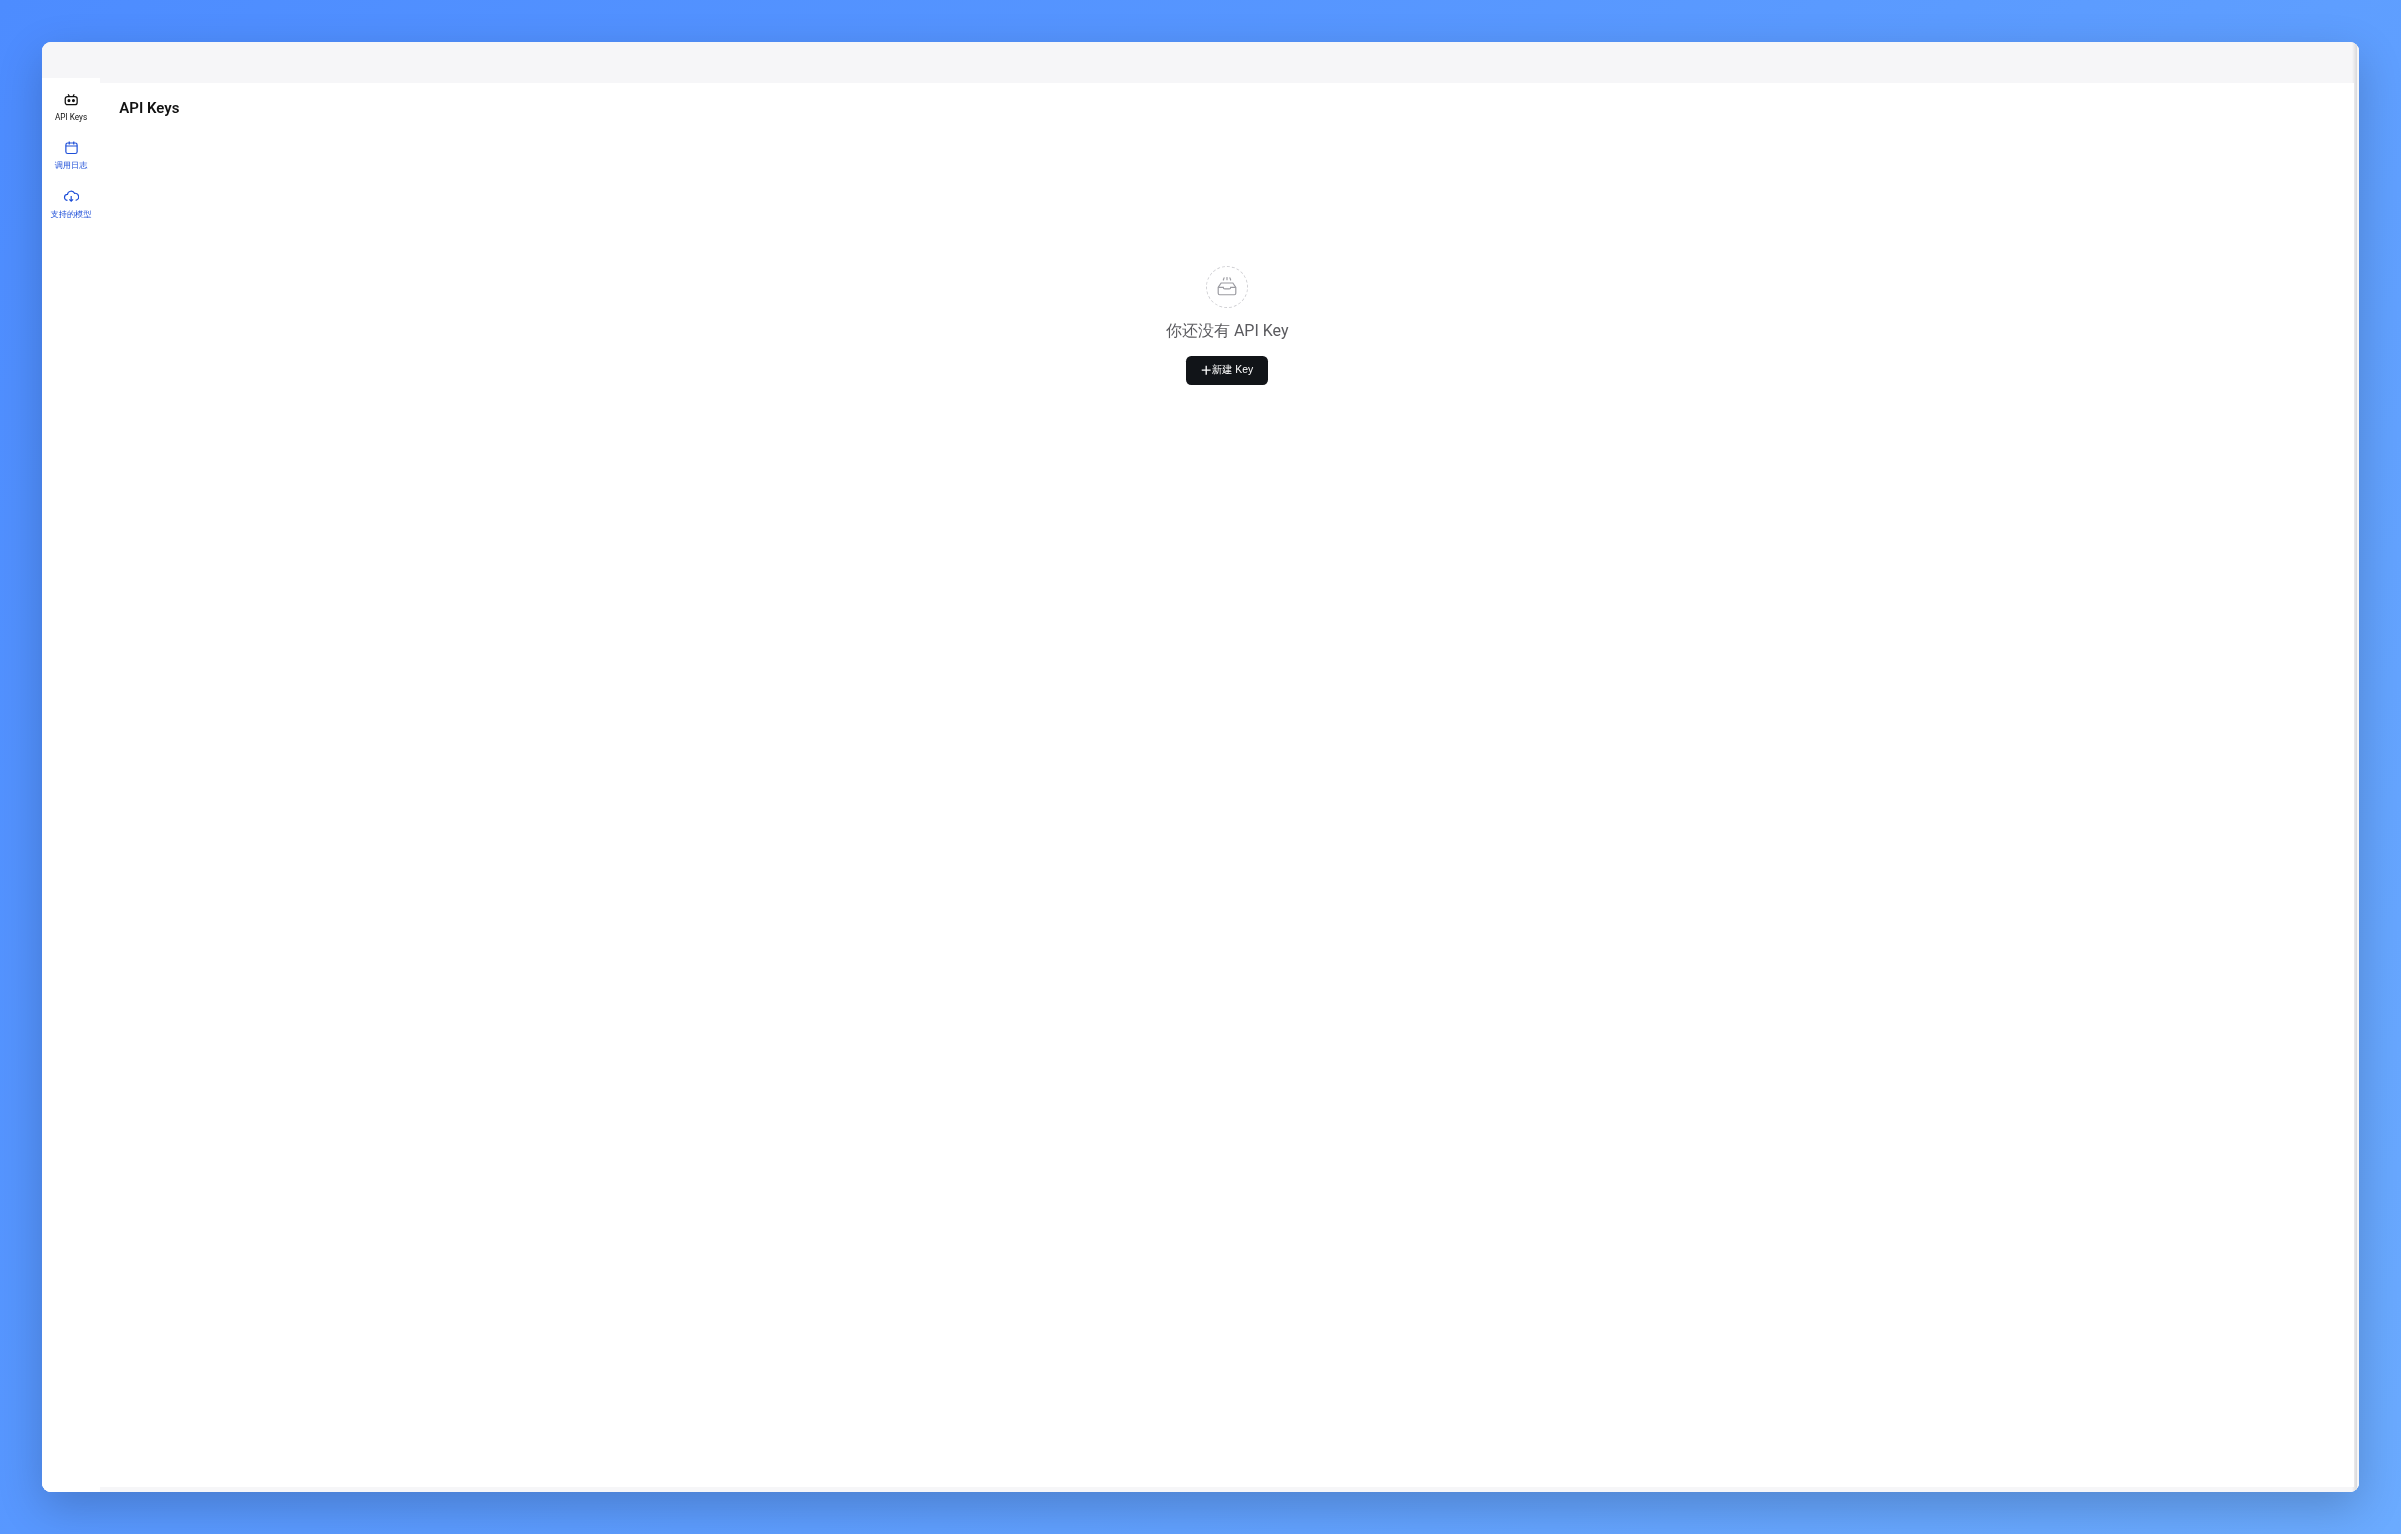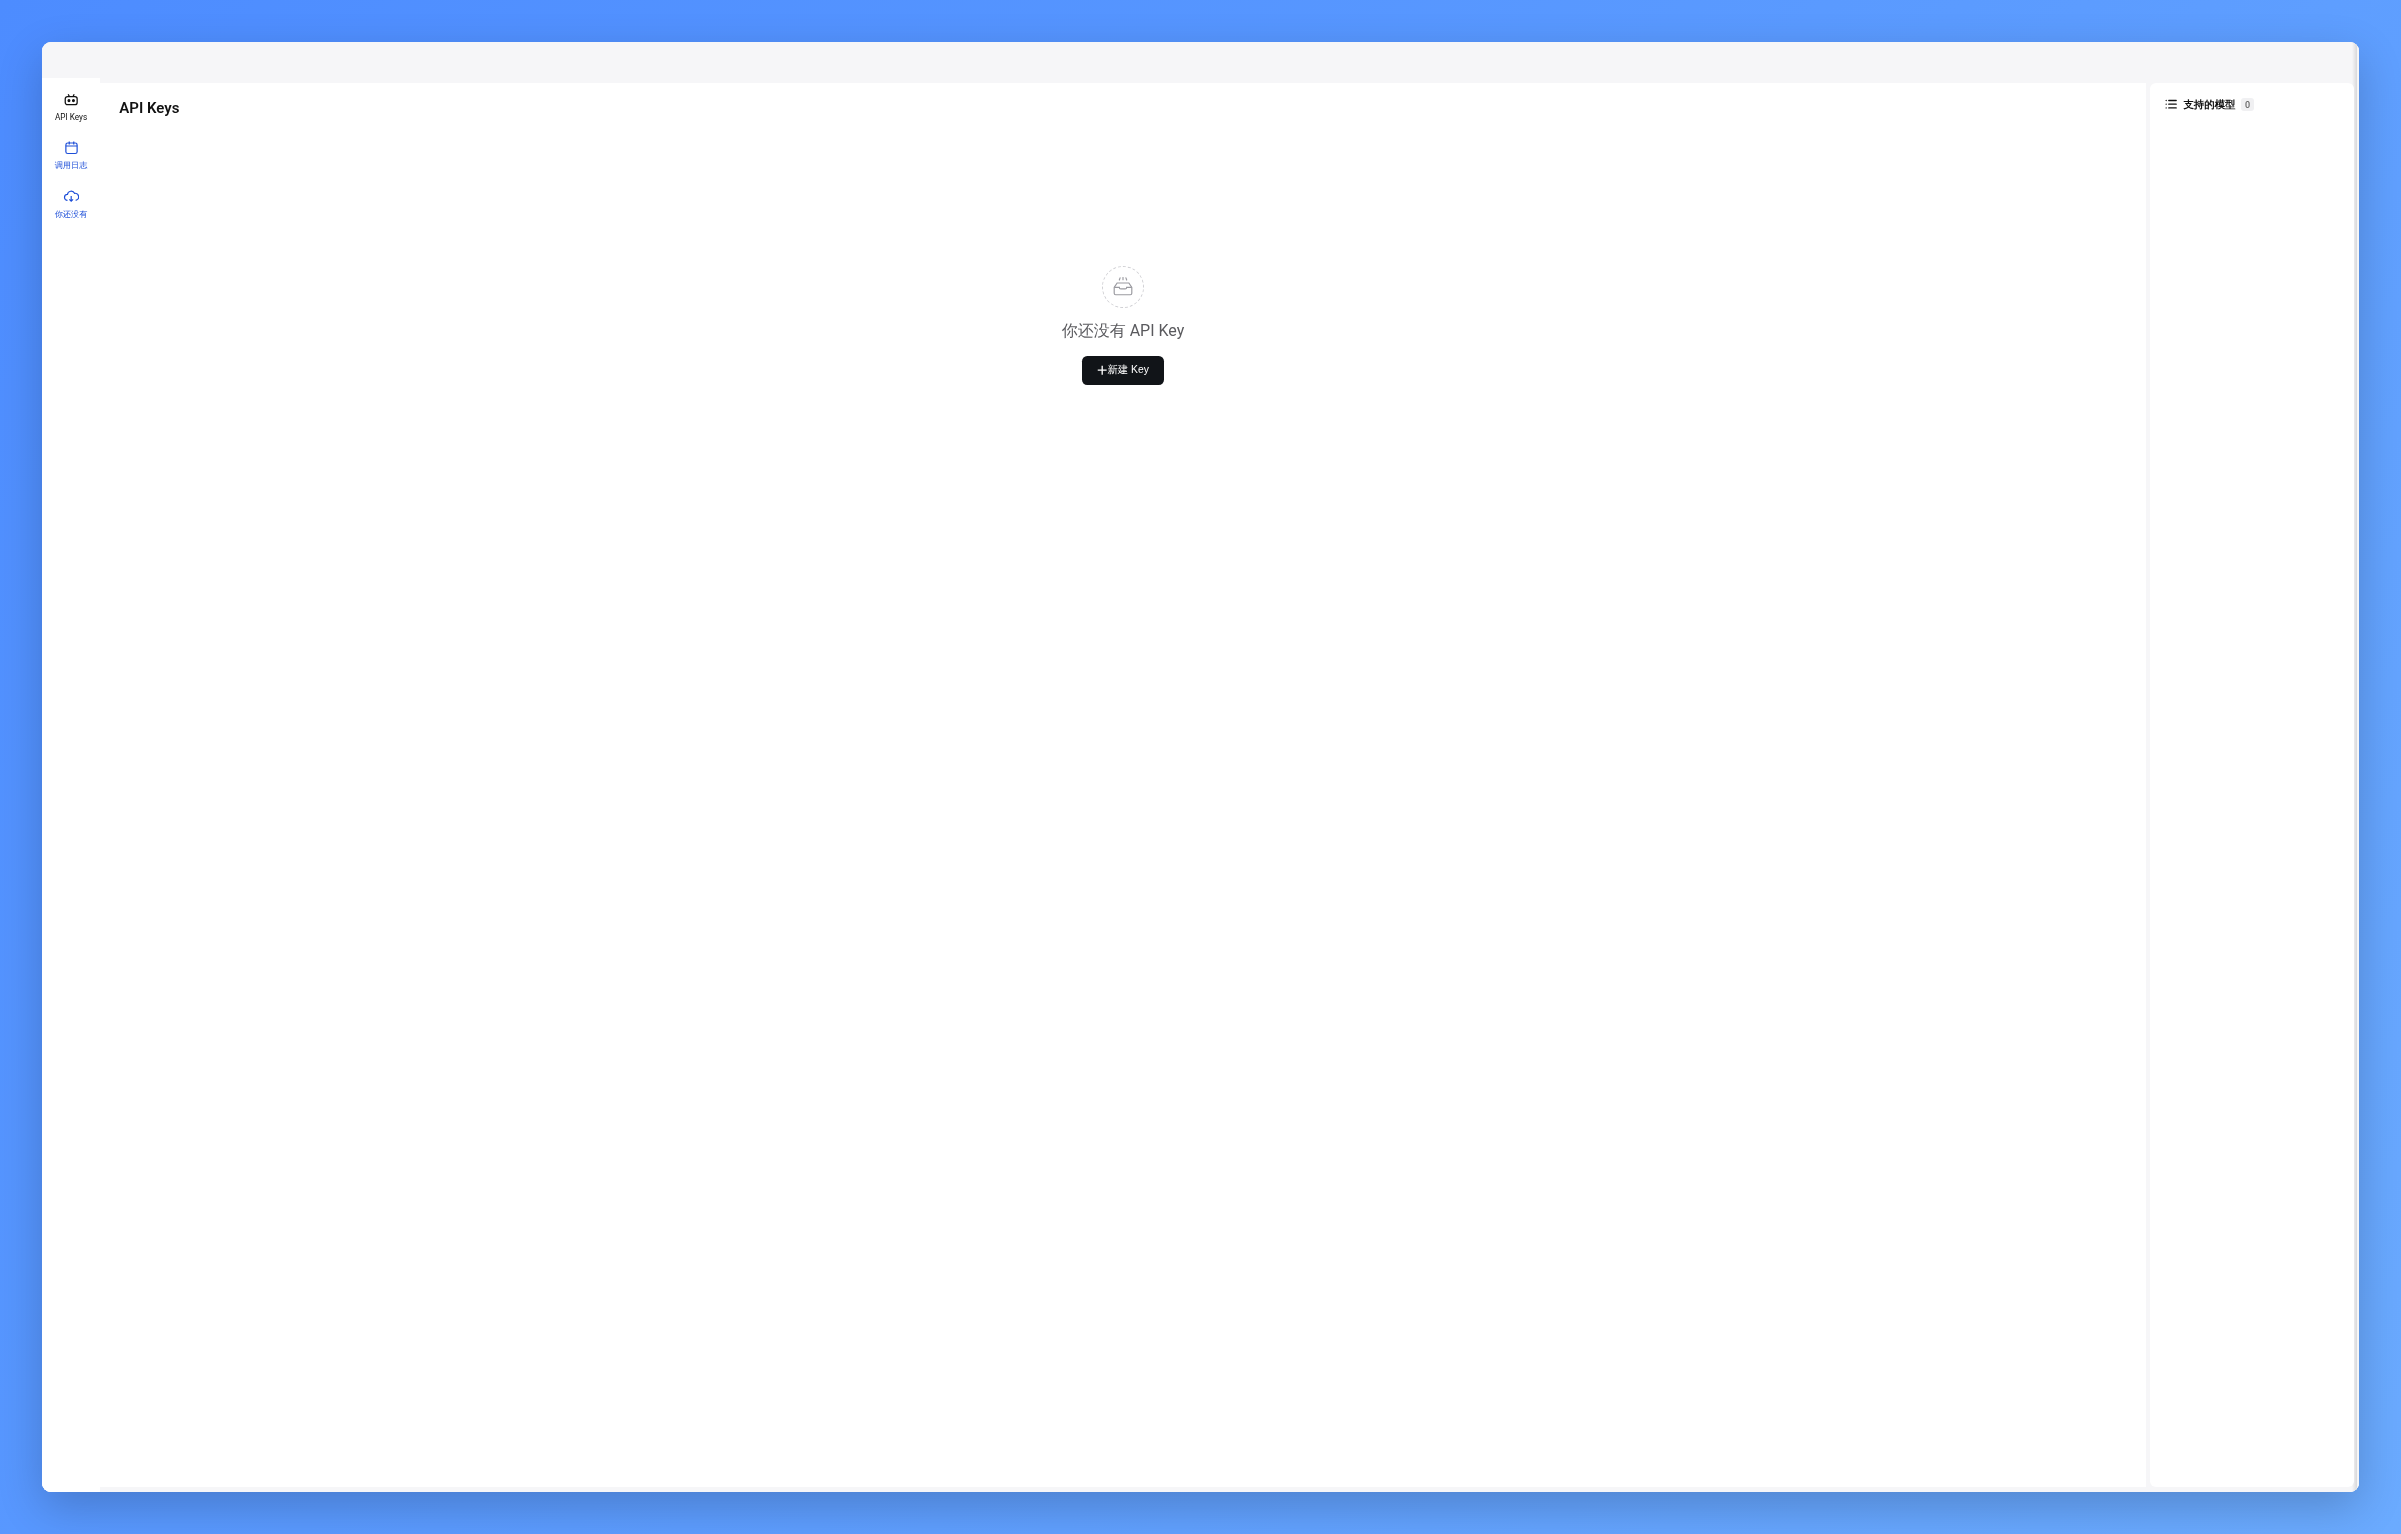--- a/index.html
+++ b/index.html
@@ -333,21 +333,21 @@
           </span>
           <span class="nav-label">调用日志</span>
         </div>
         <div class="nav-item">
           <span class="nav-icon">
             <svg width="16.4" height="13.4" viewBox="0 0 22 18" fill="none" stroke="currentColor" stroke-width="1.6">
                 <path d="M6 14 a4 4 0 0 1 0 -8 a5 5 0 0 1 9.5 -1.5 A4 4 0 0 1 17 14"></path>
                 <path d="M11 8 v7 M8.5 12.5 L11 15 L13.5 12.5"></path>
               </svg>
           </span>
-          <span class="nav-label">你还没有</span>
+          <span class="nav-label">支持的模型</span>
         </div>
       </div>
 
       <div class="main-panel">
         <div class="main-card">
           <div class="page-title">API Keys</div>
           <div class="empty-state">
             <div class="empty-icon-wrap">
               <svg width="22" height="19.3" viewBox="0 0 30 26" fill="none" stroke="currentColor" stroke-width="1.6">
                 <path d="M11 1 L10 4 M15 0.5 L15 3.5 M19 1 L20 4" stroke-linecap="round"></path>
@@ -359,28 +359,17 @@
             <button class="create-key-btn">
               <svg width="10.4" height="10.4" viewBox="0 0 14 14" fill="none" stroke="currentColor" stroke-width="1.8">
                   <path d="M7 1 L7 13 M1 7 L13 7"></path>
                 </svg>
               <span>新建 Key</span>
             </button>
           </div>
         </div>
       </div>
 
-      <div class="right-panel">
-        <div class="right-panel-header">
-          <span>
-            <svg width="12" height="10.4" viewBox="0 0 16 14" fill="none" stroke="currentColor" stroke-width="1.8">
-                <path d="M5 2 h10 M5 7 h10 M5 12 h10 M1.5 2 h0.01 M1.5 7 h0.01 M1.5 12 h0.01" stroke-linecap="round"></path>
-              </svg>
-          </span>
-          <span>支持的模型</span>
-          <span class="count-badge">0</span>
-        </div>
-      </div>
     </div>
     <div class="shadow-sep"></div>
   </div>
 </div>
 
 
 </body></html>

